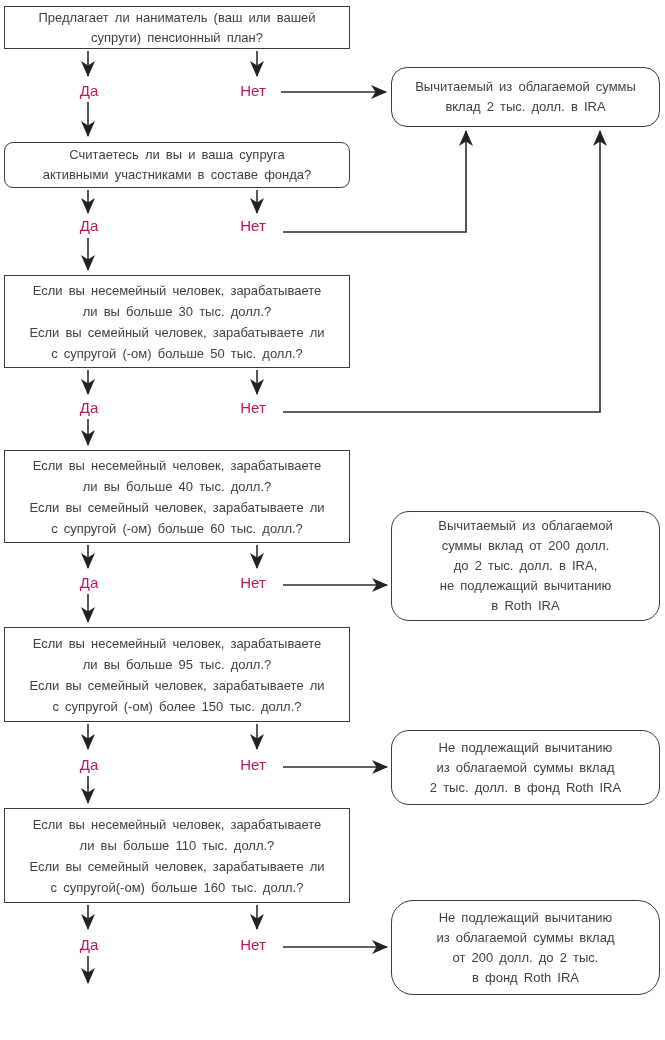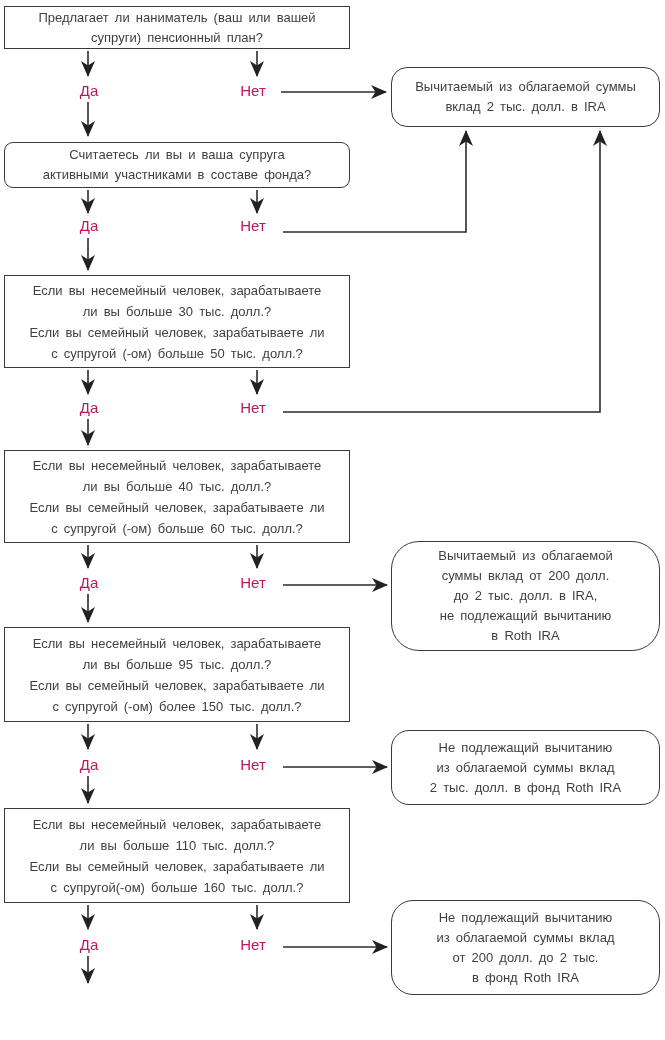--- a/index.html
+++ b/index.html
@@ -87,21 +87,21 @@
 Если вы семейный человек, зарабатываете ли
 с супругой (-ом) более 150 тыс. долл.?</div>
   <div class="qbox" style="left:4px;top:808px;width:346px;height:95px;">Если вы несемейный человек, зарабатываете
 ли вы больше 110 тыс. долл.?
 Если вы семейный человек, зарабатываете ли
 с супругой(-ом) больше 160 тыс. долл.?</div>
 
 
   <div class="rbox" style="left:391px;top:67px;width:269px;height:60px;border-radius:16px;">Вычитаемый из облагаемой суммы
 вклад 2 тыс. долл. в IRA</div>
-  <div class="rbox" style="left:391px;top:541px;width:269px;height:110px;border-radius:28px;">Вычитаемый из облагаемой
+  <div class="rbox" style="left:391px;top:511px;width:269px;height:110px;border-radius:18px;">Вычитаемый из облагаемой
 суммы вклад от 200 долл.
 до 2 тыс. долл. в IRA,
 не подлежащий вычитанию
 в Roth IRA</div>
   <div class="rbox" style="left:391px;top:730px;width:269px;height:75px;border-radius:18px;">Не подлежащий вычитанию
 из облагаемой суммы вклад
 2 тыс. долл. в фонд Roth IRA</div>
   <div class="rbox" style="left:391px;top:900px;width:269px;height:95px;border-radius:22px;">Не подлежащий вычитанию
 из облагаемой суммы вклад
 от 200 долл. до 2 тыс.

